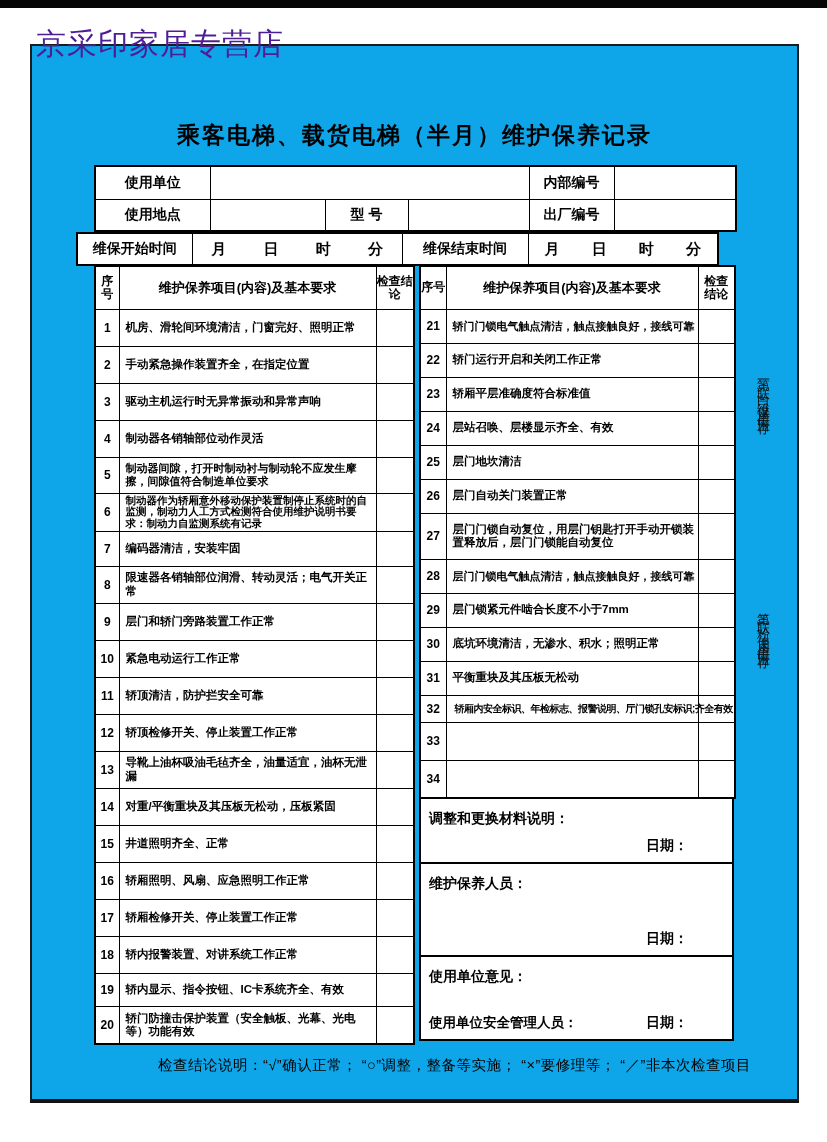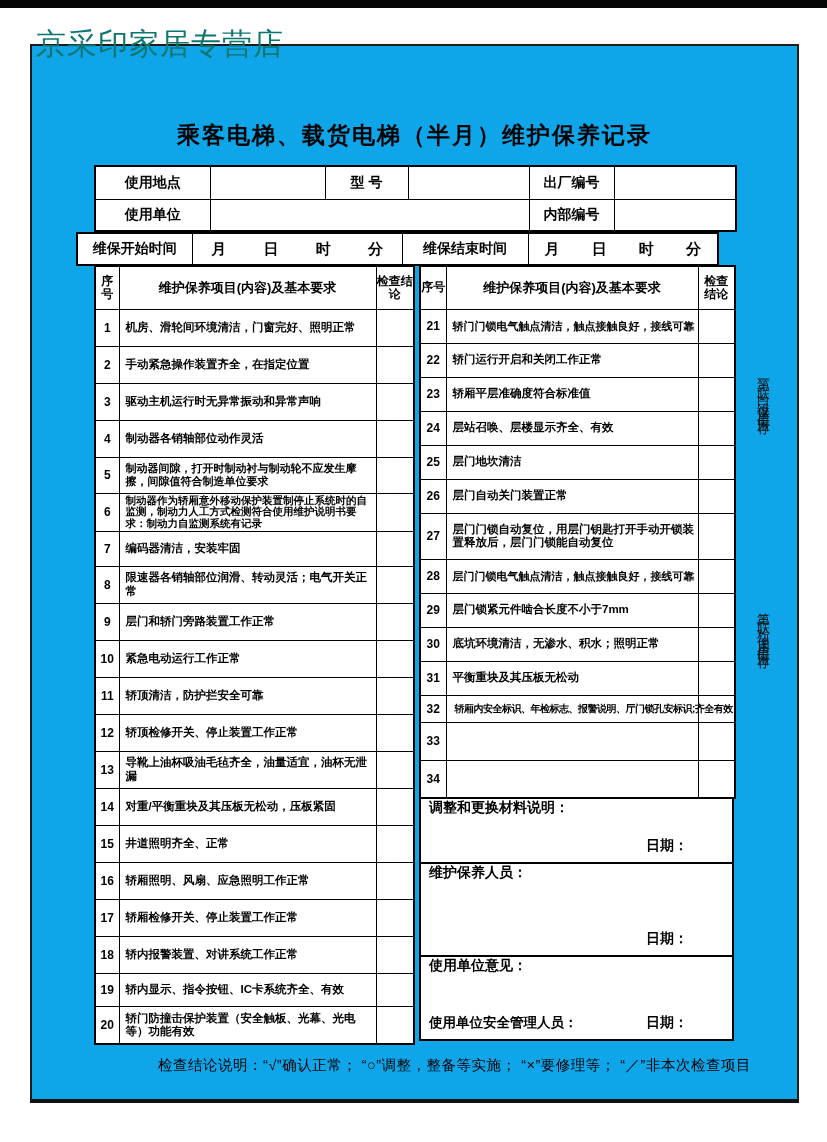--- a/index.html
+++ b/index.html
@@ -1,21 +1,21 @@
 <!DOCTYPE html>
 <html><head>
 <meta charset="utf-8">
 <style>
   * { margin:0; padding:0; box-sizing:border-box; }
   html,body { width:827px; height:1142px; background:#fff; font-family:"Liberation Sans","DejaVu Sans",sans-serif; color:#000; }
   body { position:relative; overflow:hidden; }
 
   .top-bar { position:absolute; left:0; top:0; width:827px; height:8px; background:#060606; }
 
-  .watermark { position:absolute; left:36px; top:24px; font-size:30px; color:#0f766e; letter-spacing:1px; z-index:5; font-weight:400; }
+  .watermark { position:absolute; left:36px; top:24px; font-size:30px; color:#4c1d95; letter-spacing:1px; z-index:5; font-weight:400; }
 
   .page-box { position:absolute; left:30px; top:44px; width:769px; height:1059px; border:2px solid #1c1c1c; border-bottom:4px solid #111; background:#0ea5e9; }
 
   .form-title { position:absolute; left:0; top:74px; width:100%; text-align:center; font-size:23px; font-weight:700; letter-spacing:2px; }
 
   table { border-collapse:collapse; table-layout:fixed; background:#fff; }
   td { border:1px solid #000; font-weight:700; vertical-align:middle; }
 
   .info-table { position:absolute; left:62px; top:119px; width:641px; border:2px solid #000; }
   .info-table td { font-size:14px; text-align:center; }
@@ -49,21 +49,21 @@
   .items.right tbody tr:nth-child(8) td.item { font-size:11px; }
   .items.right tbody tr:nth-child(1) td.item { font-size:11px; }
   .items.right tbody tr:nth-child(12) { height:27px; }
   .items.right tbody tr:nth-child(12) td.item { font-size:10px; letter-spacing:-0.5px; white-space:nowrap; overflow:visible; padding-left:8px; }
   .items.right tbody tr:nth-child(13) { height:38px; }
   .items.right tbody tr:nth-child(14) { height:38px; }
 
   .sections { position:absolute; left:387px; top:751px; width:315px; }
   .section { position:relative; width:315px; border:2px solid #000; margin-top:-2px; background:#fff; }
   .section:first-child { margin-top:0; }
-  .section .label { position:absolute; left:8px; top:0; font-size:14px; font-weight:700; }
+  .section .label { position:absolute; left:8px; top:11px; font-size:14px; font-weight:700; }
   .section .date { position:absolute; left:225px; bottom:7px; font-size:14px; font-weight:700; }
   .section .manager { position:absolute; left:8px; bottom:7px; font-size:13.5px; font-weight:700; }
   .sec-a { height:67px; }
   .sec-b { height:95px; }
   .sec-c { height:86px;padding-left:44px; }
 
   .side-note { position:absolute; writing-mode:vertical-rl; text-orientation:mixed; font-size:13px; letter-spacing:4px; left:714px; width:26px; color:#111; }
   .side-note.first  { top:322px; height:240px; }
   .side-note.second { top:556px; height:230px; }
 
@@ -83,31 +83,31 @@
     <colgroup>
         <col style="width:115px">
         <col style="width:115px">
         <col style="width:83px">
         <col style="width:121px">
         <col style="width:85px">
         <col style="width:122px">
       </colgroup>
     <tbody>
         <tr>
+      <td>使用单位</td>
+      <td colspan="3"></td>
+      <td>内部编号</td>
+      <td></td>
+    </tr>
+    <tr>
       <td>使用地点</td>
       <td></td>
       <td>型 号</td>
       <td></td>
       <td>出厂编号</td>
-      <td></td>
-    </tr>
-    <tr>
-      <td>使用单位</td>
-      <td colspan="3"></td>
-      <td>内部编号</td>
       <td></td>
     </tr>
   </tbody>
     </table>
 
   <table class="time-table">
     <colgroup>
         <col style="width:115px">
         <col style="width:210px">
         <col style="width:126px">

